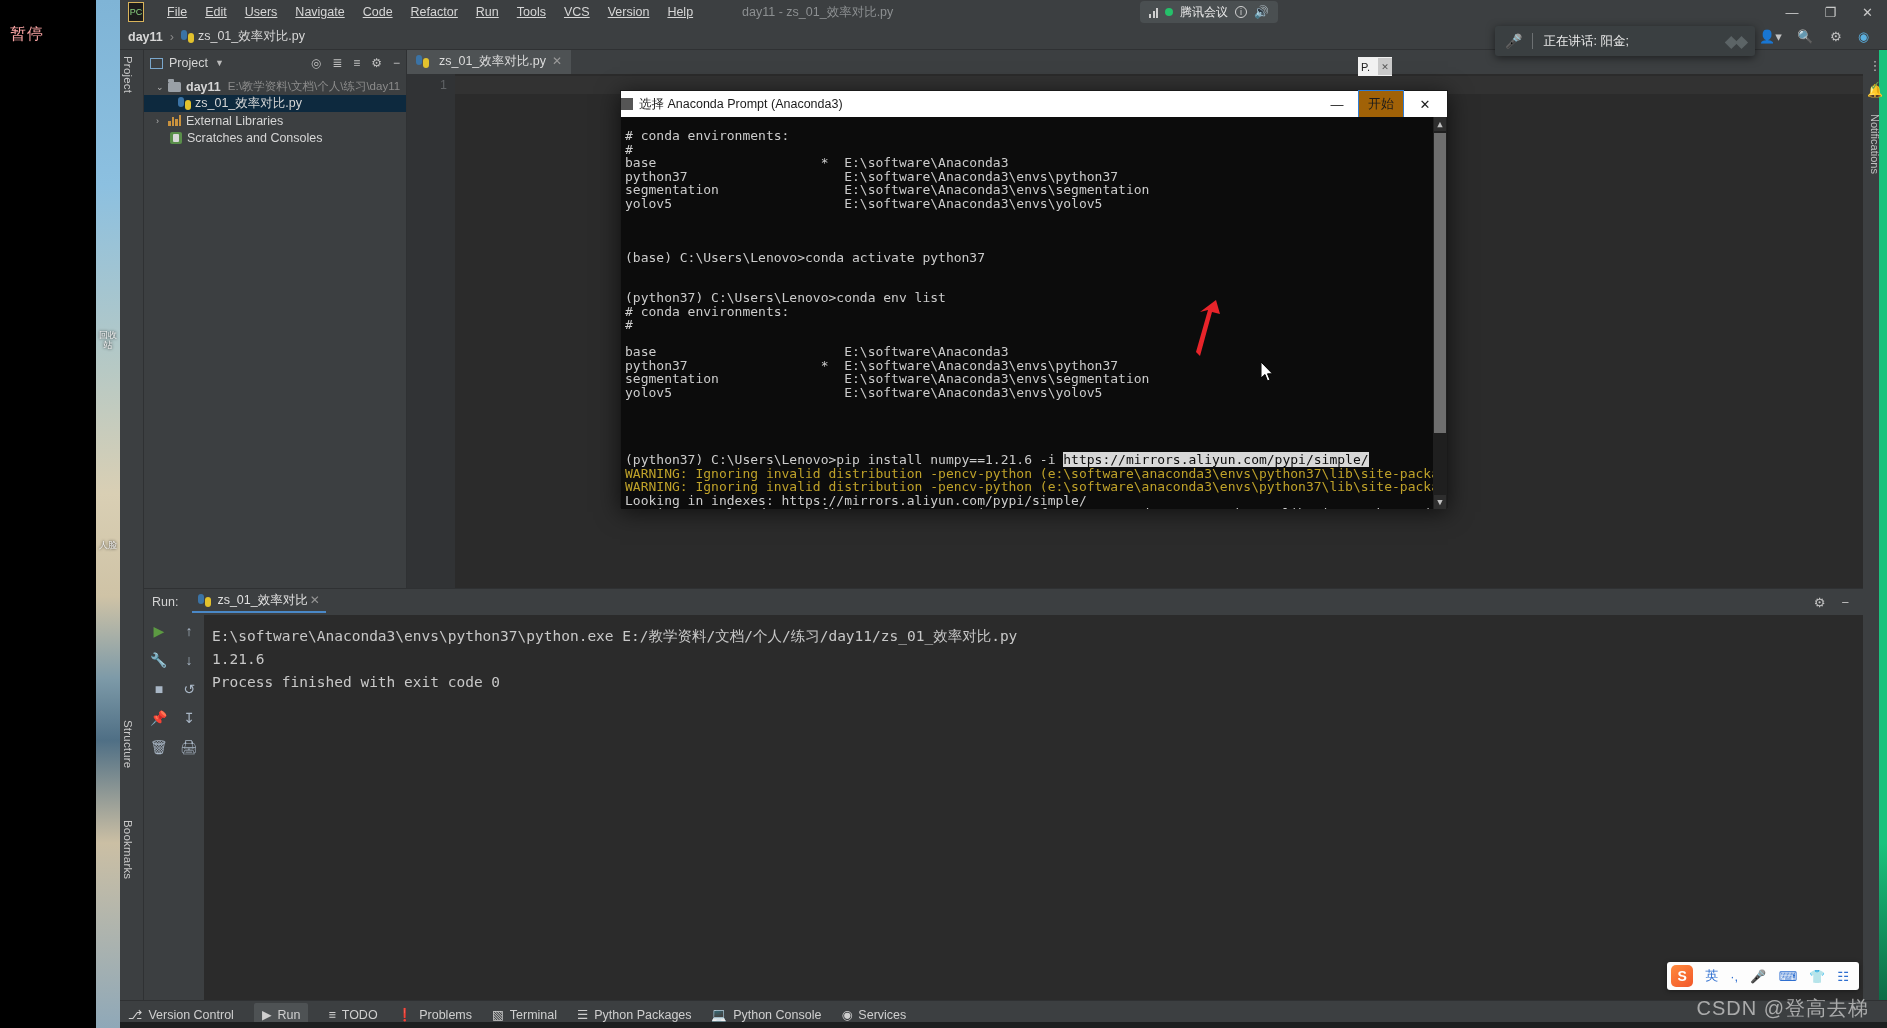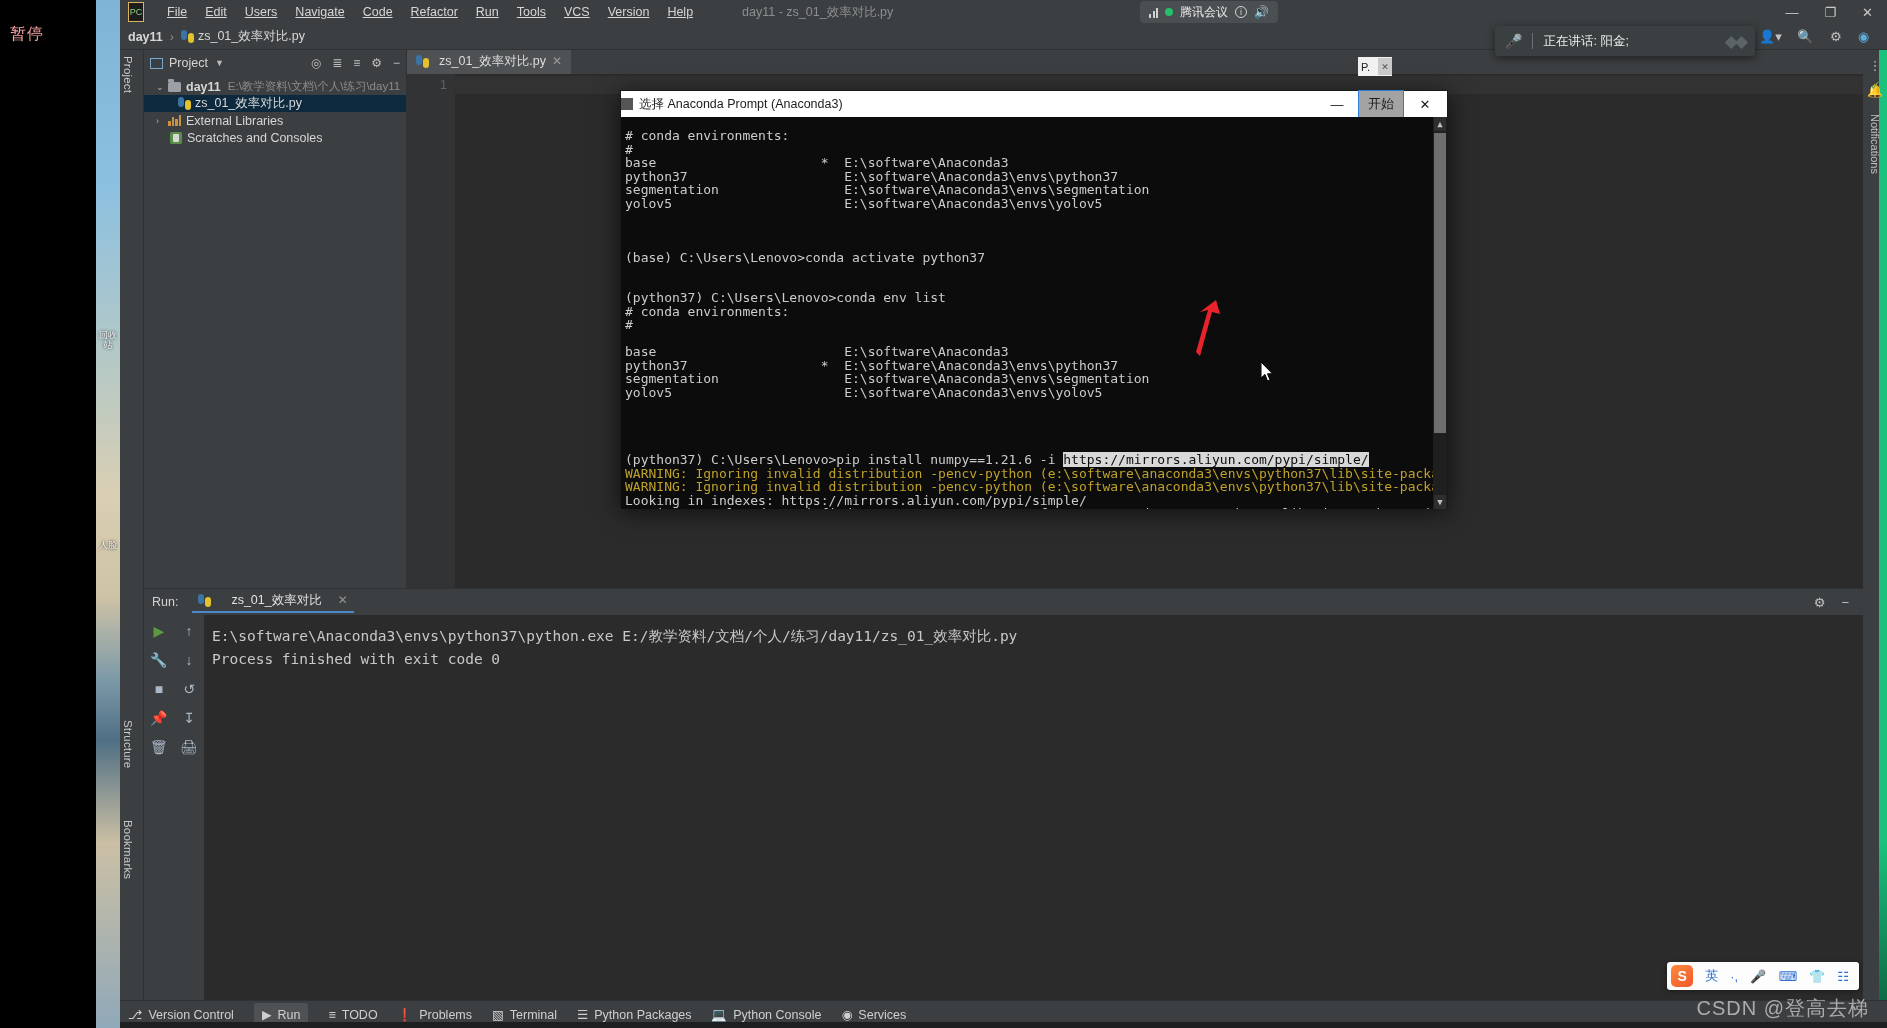--- a/index.html
+++ b/index.html
@@ -138,21 +138,21 @@
   }
   .code-caretline { position: absolute; left: 0; top: 2px; right: 0; height: 18px; background: #323232; }
 
   
   .run-panel {
     position: absolute; left: 24px; top: 588px; right: 24px; bottom: 28px;
     background: #3c3f41; border-top: 1px solid #2f3133;
   }
   .run-head { height: 26px; display: flex; align-items: center; padding-left: 8px; font-size: 12.5px; color: #d3d3d3; }
   .run-tab {
-    display: flex; align-items: center; gap: 16px; margin-left: 14px; padding: 0 6px 2px 6px;
+    display: flex; align-items: center; gap: 2px; margin-left: 14px; padding: 0 6px 2px 6px;
     border-bottom: 2px solid #4a88c7; color: #e0e0e0;
   }
   .run-tab .x { color: #969696; font-size: 12px; }
   .run-head .rtools { margin-left: auto; display: flex; gap: 16px; padding-right: 14px; color: #c2c2c2; font-size: 13px; }
   .run-left {
     position: absolute; left: 0; top: 26px; width: 60px; bottom: 0;
     display: flex;
   }
   .run-btncol { width: 30px; display: flex; flex-direction: column; align-items: center; gap: 13px; padding-top: 8px; }
   .run-btncol span { font-size: 14px; color: #a9b7c6; }
@@ -180,21 +180,21 @@
     background: #0c0c0c; box-shadow: 0 4px 22px rgba(0,0,0,.65);
     border: 1px solid #1a1a1a;
   }
   .console-title {
     height: 26px; background: #ffffff; display: flex; align-items: center;
     padding-left: 0; font-size: 12.5px; color: #1b1b1b;
   }
   .ct-ico { width: 12px; height: 12px; background: #555; margin-right: 6px; }
   .ct-btns { margin-left: auto; display: flex; align-items: stretch; height: 26px; }
   .ct-btns div { width: 44px; display: flex; align-items: center; justify-content: center; font-size: 13px; color: #1b1b1b; }
-  .ct-btns .hl { outline: 1px solid #2d7cd6; background: #a3a3a3; }
+  .ct-btns .hl { outline: 1px solid #2d7cd6; background: #a16207; }
   .console-body {
     position: relative; height: 392px; background: #0c0c0c; overflow: hidden;
     font-family: "DejaVu Sans Mono", "Liberation Mono", monospace;
     font-size: 13px; line-height: 13.5px; color: #cccccc;
     padding: 12px 0 0 4px;
   }
   .cline { white-space: pre; height: 13.5px; }
   .cline.warn { color: #bfa22a; }
   .sel-hl { background: #d8d8d8; color: #0c0c0c; }
   .console-sb {
@@ -409,20 +409,21 @@
         <div class="run-btncol">
           <span>↑</span>
           <span>↓</span>
           <span>↺</span>
           <span>↧</span>
           <span>🖨</span>
         </div>
       </div>
       <div class="run-out">
         <div class="line">E:\software\Anaconda3\envs\python37\python.exe E:/教学资料/文档/个人/练习/day11/zs_01_效率对比.py</div>
+        <div class="line">1.21.6</div>
         <div class="line"></div>
         <div class="line">Process finished with exit code 0</div>
       </div>
     </div>
 
     <div class="notif-rail">
       <span style="color:#bbb;font-size:13px">⋮</span>
       <span class="bell">🔔</span>
       <span class="vlabel">Notifications</span>
     </div>

